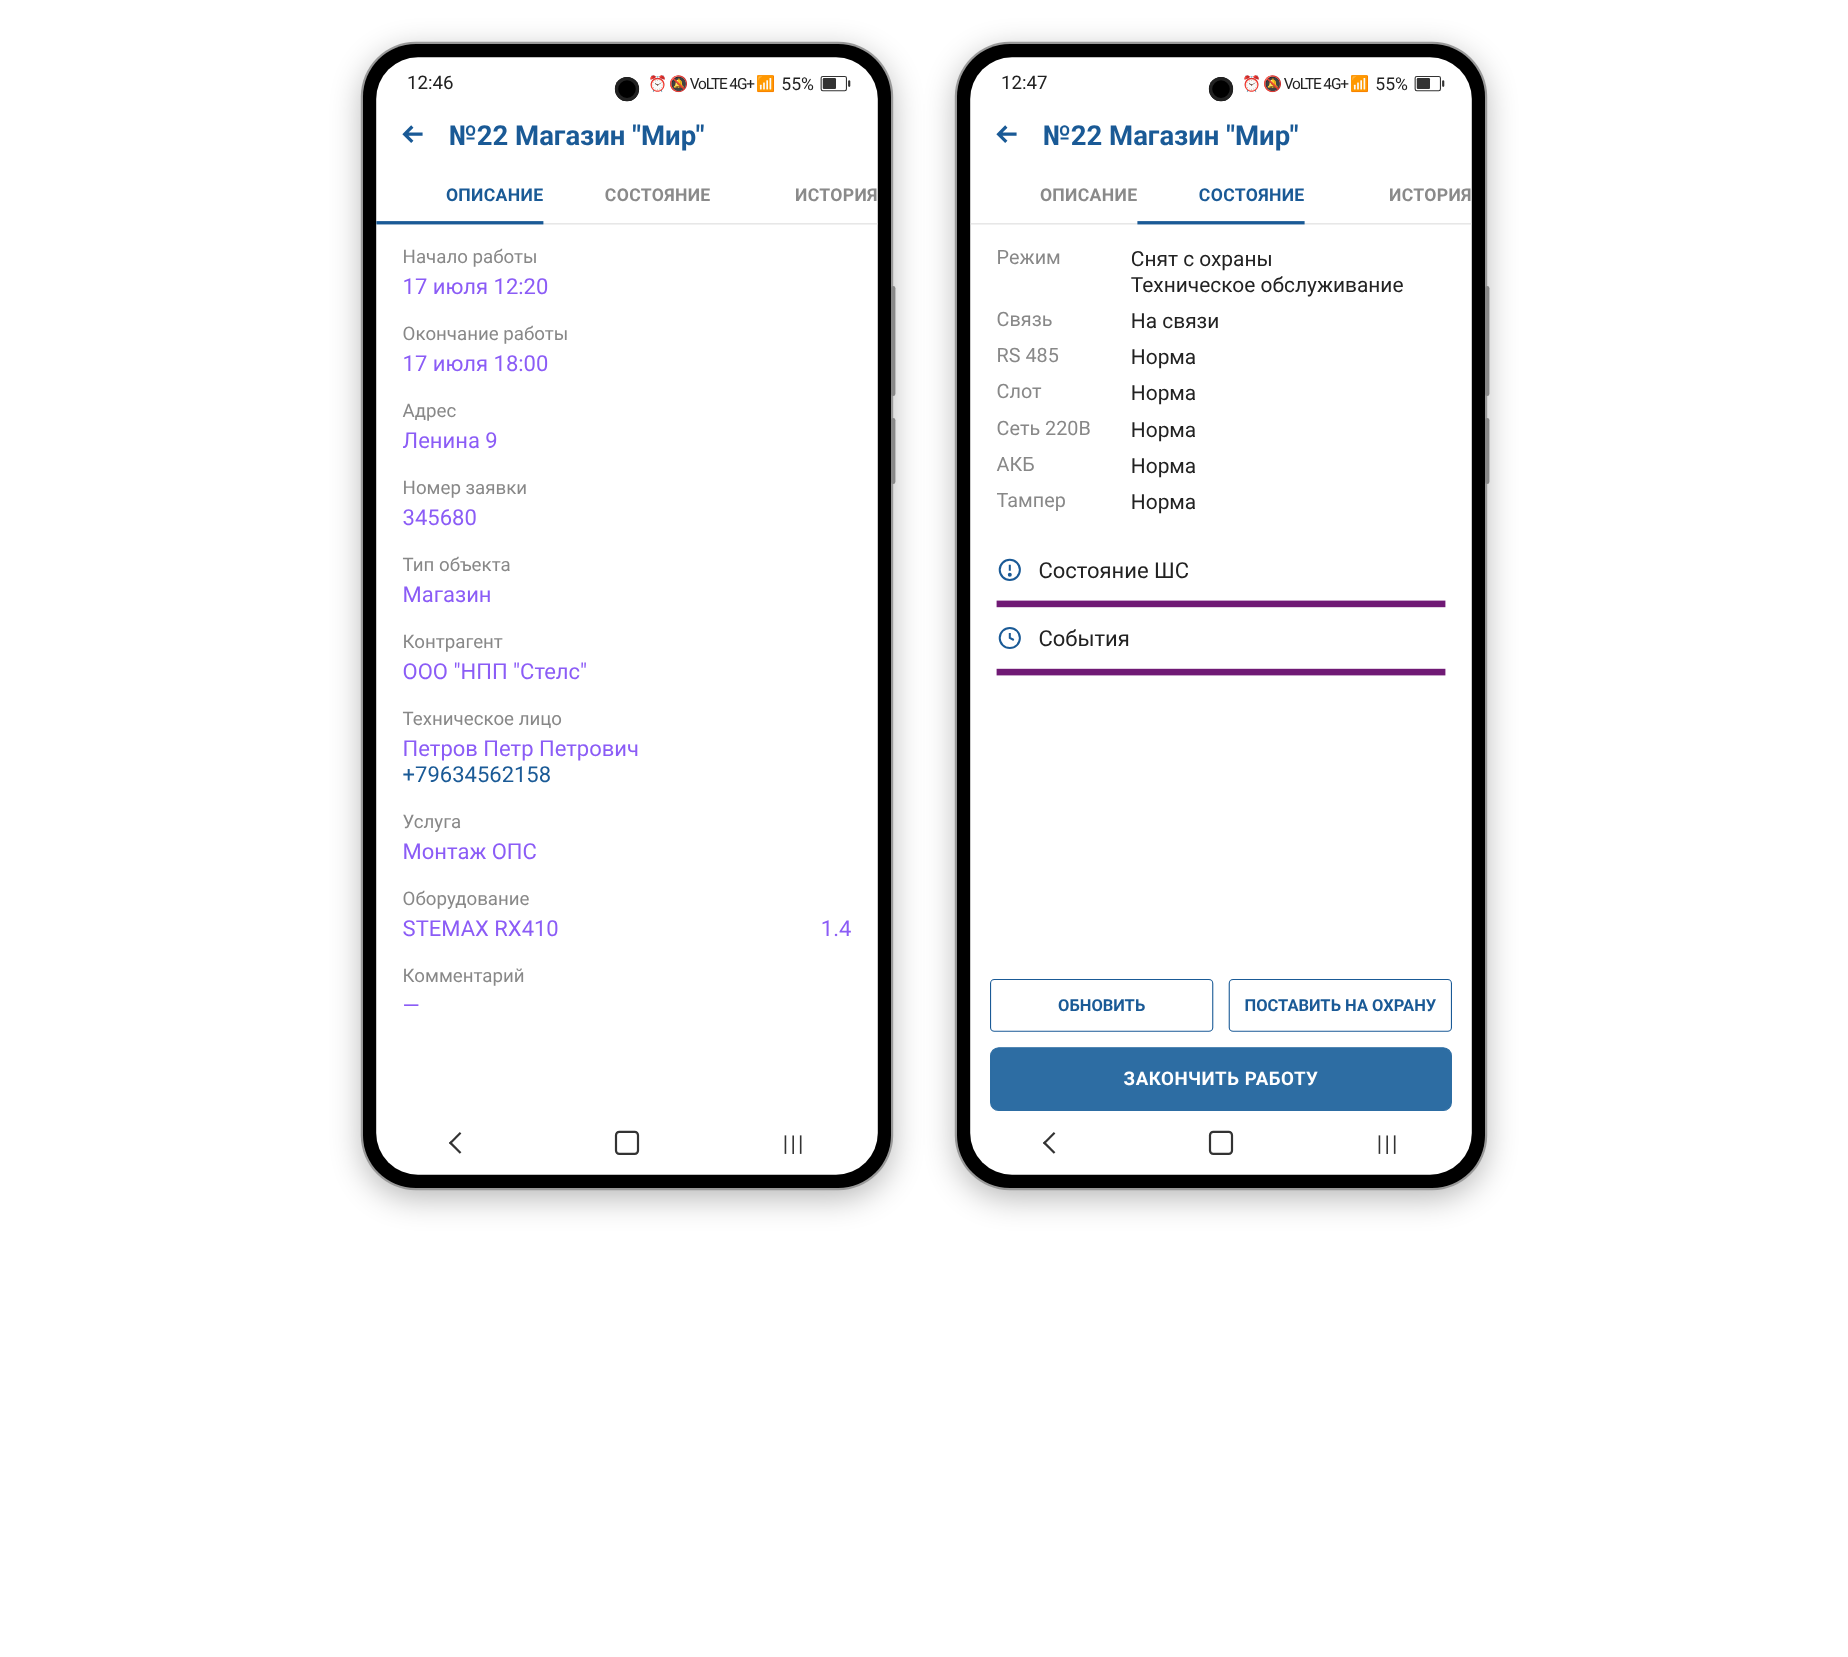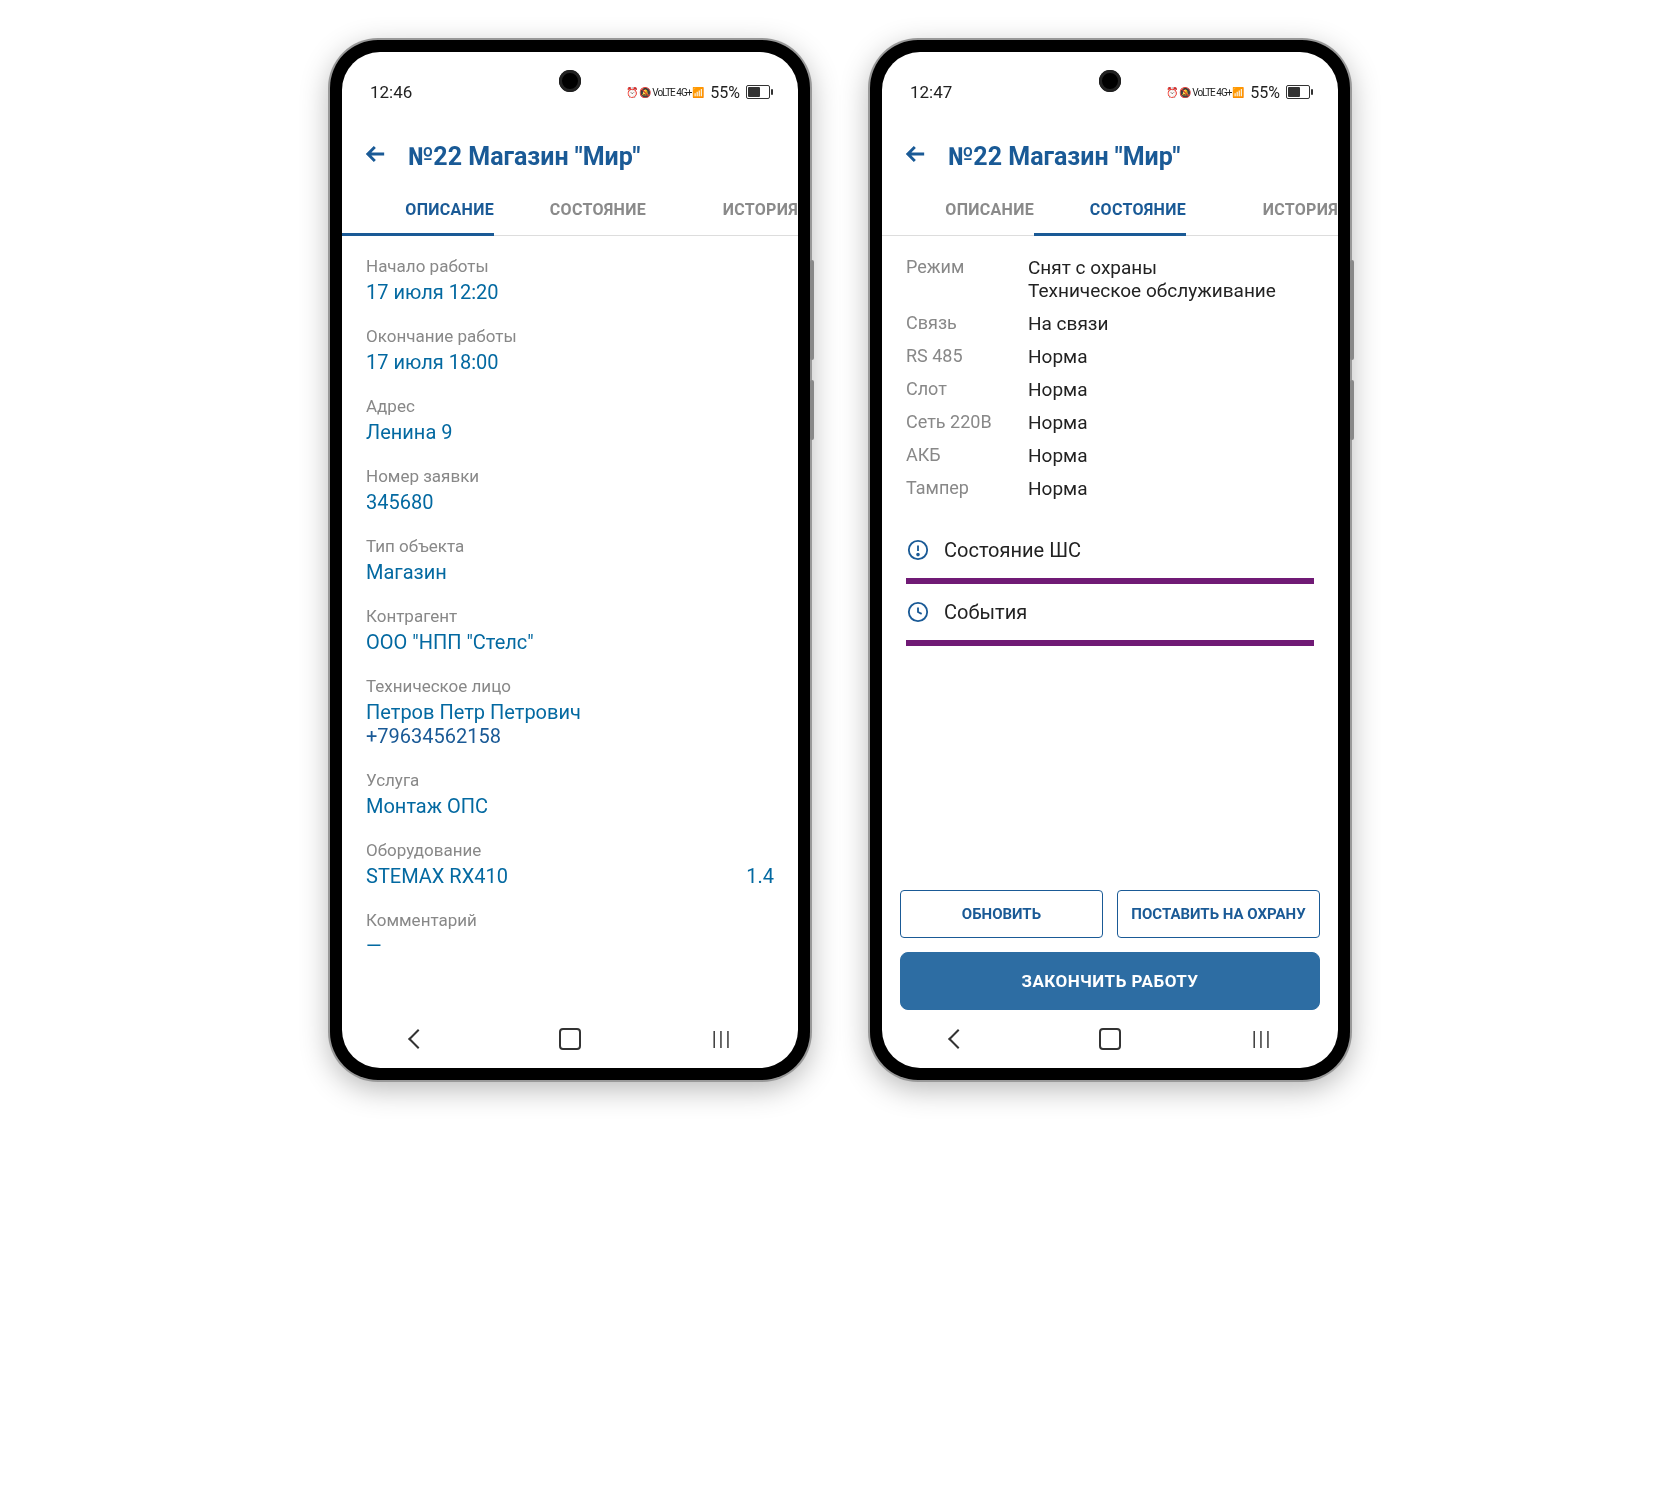--- a/index.html
+++ b/index.html
@@ -50,32 +50,32 @@
     background: #000;
     border-radius: 50%;
     z-index: 5;
     box-shadow: inset 0 0 0 3px #222;
   }
   .status-bar {
     height: 48px;
     display: flex;
     align-items: center;
     justify-content: space-between;
-    padding: 16px 28px;
+    padding: 0 28px;
     font-size: 17px;
     color: #222;
   }
   .status-bar .time { font-weight: 400; }
   .status-right {
     display: flex;
     align-items: center;
     gap: 4px;
     font-size: 12px;
   }
-  .status-ico { font-size: 10px; letter-spacing: -1px; }
+  .status-ico { font-size: 14px; letter-spacing: -1px; }
   .battery-txt { font-size: 16px; margin-left: 2px; }
   .battery-icon {
     width: 22px; height: 12px;
     border: 1.5px solid #333; border-radius: 2px;
     position: relative; display: inline-block;
     margin-left: 2px;
   }
   .battery-icon::after {
     content:""; position:absolute; right:-4px; top:3px;
     width:2px; height:6px; background:#333; border-radius:1px;
@@ -125,21 +125,21 @@
     overflow-y: auto;
     padding: 16px 24px;
   }
   .field-group { margin-bottom: 22px; }
   .field-label {
     color: #888;
     font-size: 17px;
     margin-bottom: 4px;
   }
   .field-value {
-    color: #0369a1;
+    color: #8b5cf6;
     font-size: 20px;
   }
   .phone-link {
     color: #1a5a96;
     font-size: 20px;
     cursor: pointer;
   }
   .equip-row {
     display: flex;
     justify-content: space-between;

